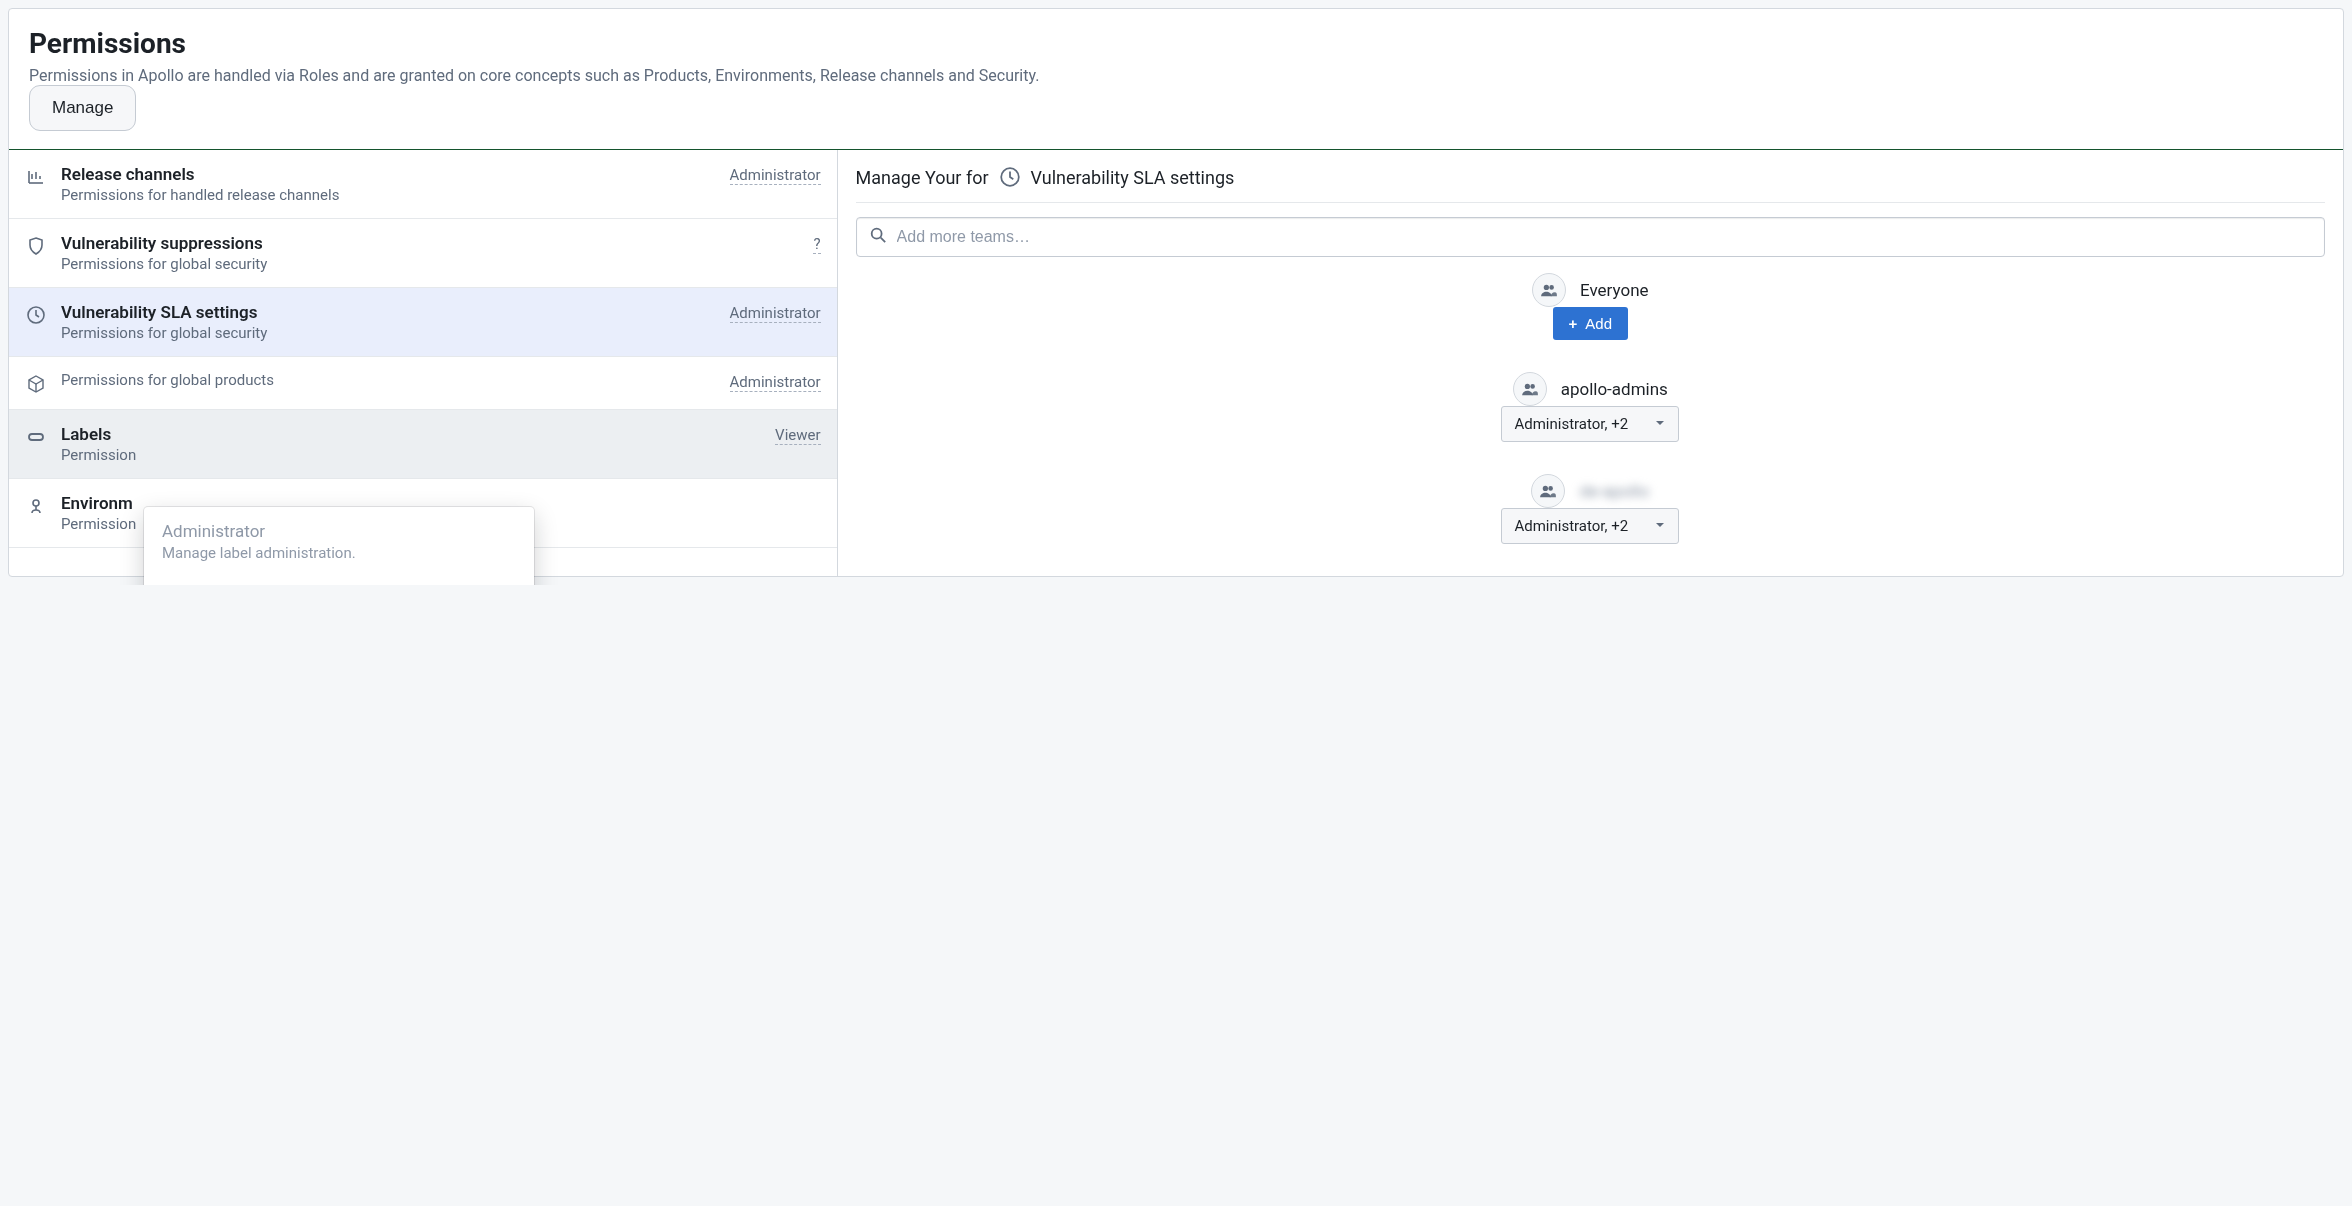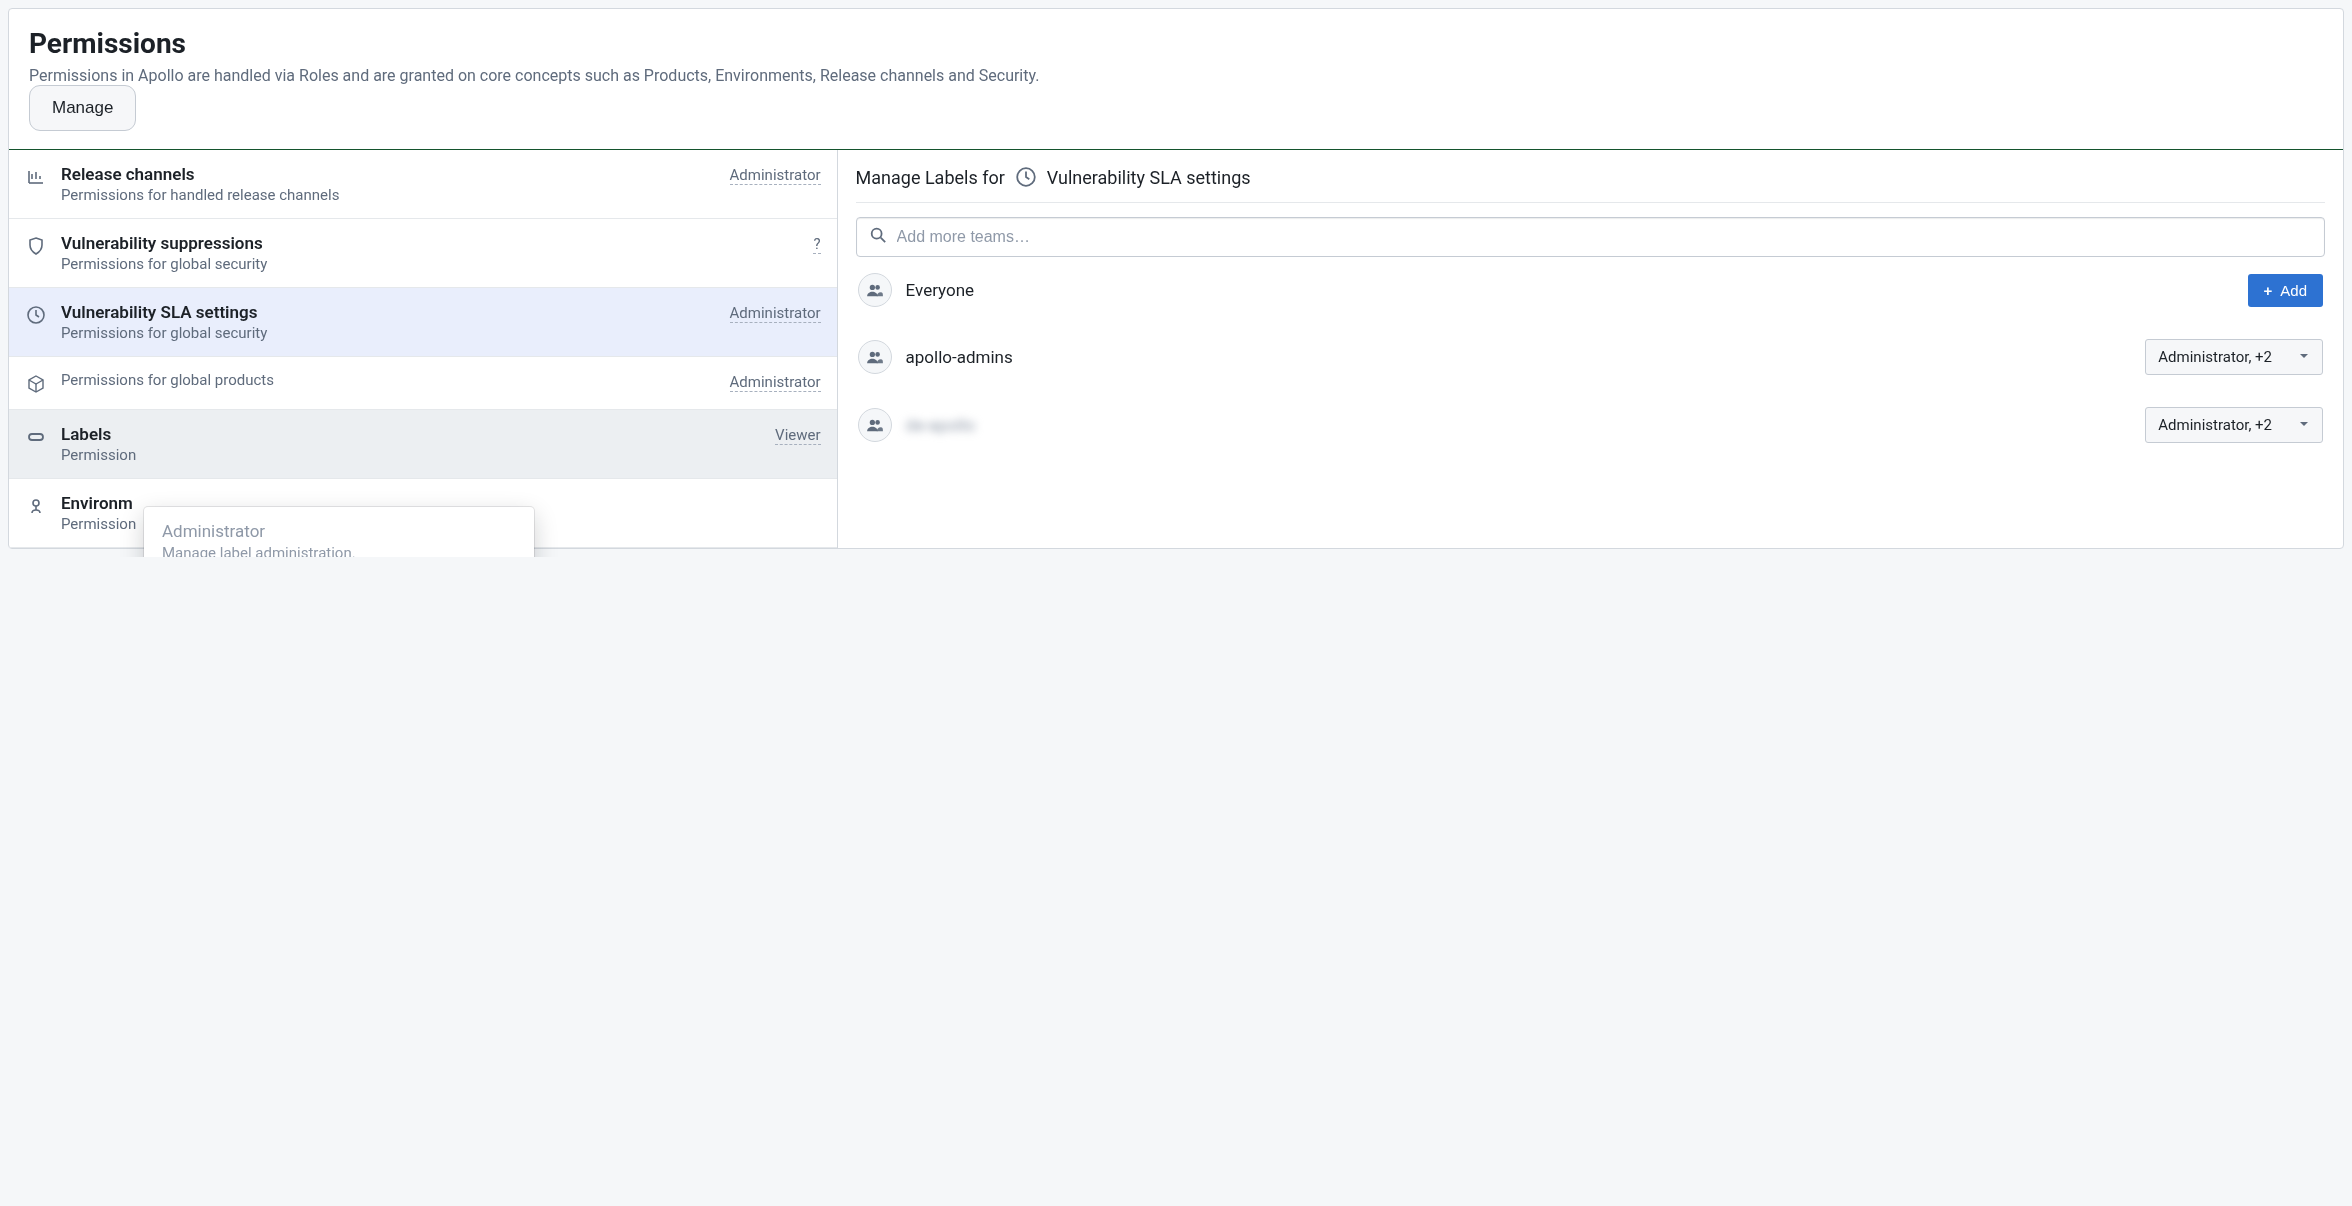--- a/index.html
+++ b/index.html
@@ -130,20 +130,21 @@
   flex: 1;
   font-size: 16px;
   color: #1c2127;
 }
 .search-input::placeholder { color: #8f99a8; }
 .team-row {
   display: flex;
   align-items: center;
   justify-content: space-between;
   padding: 16px 2px;
+  flex-direction: column;
 }
 .team-left {
   display: flex;
   align-items: center;
   gap: 14px;
 }
 .avatar {
   width: 34px; height: 34px;
   border-radius: 50%;
   background: #f5f7f9;
@@ -341,21 +342,21 @@
           </div>
           <div class="pop-desc">Can view labels.</div>
         </div>
       </div>
 
     </div>
 
     <div class="main">
 
       <div class="main-header">
-        <span class="main-header-label">Manage Labels for</span>
+        <span class="main-header-label">Manage Your for</span>
         <span class="main-header-icon">
           <svg viewBox="0 0 20 20" fill="none" stroke="currentColor" stroke-width="1.6">
             <circle cx="10" cy="10" r="8"></circle>
               <path d="M10 5v5l3 2"></path>
           </svg>
         </span>
         <span class="main-header-title">Vulnerability SLA settings</span>
       </div>
 
       <div class="search-wrap">

